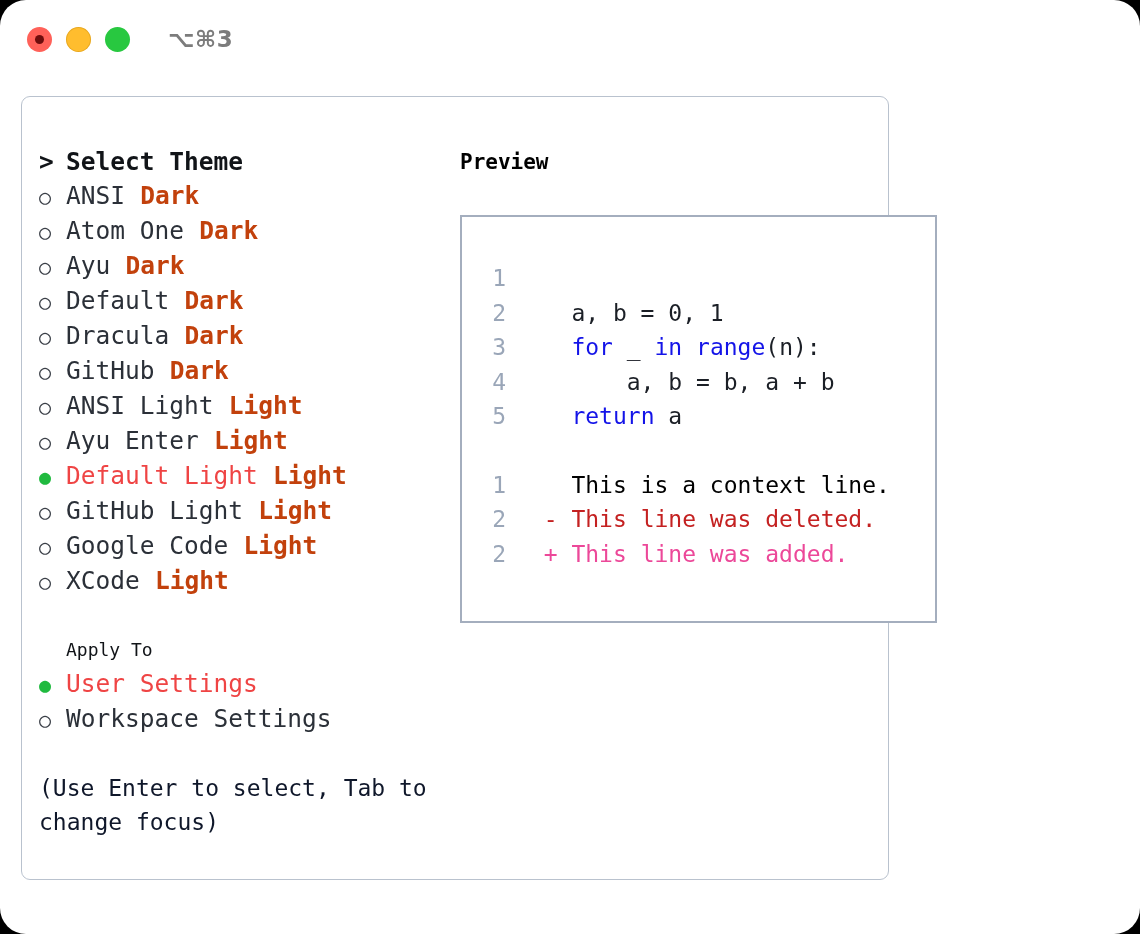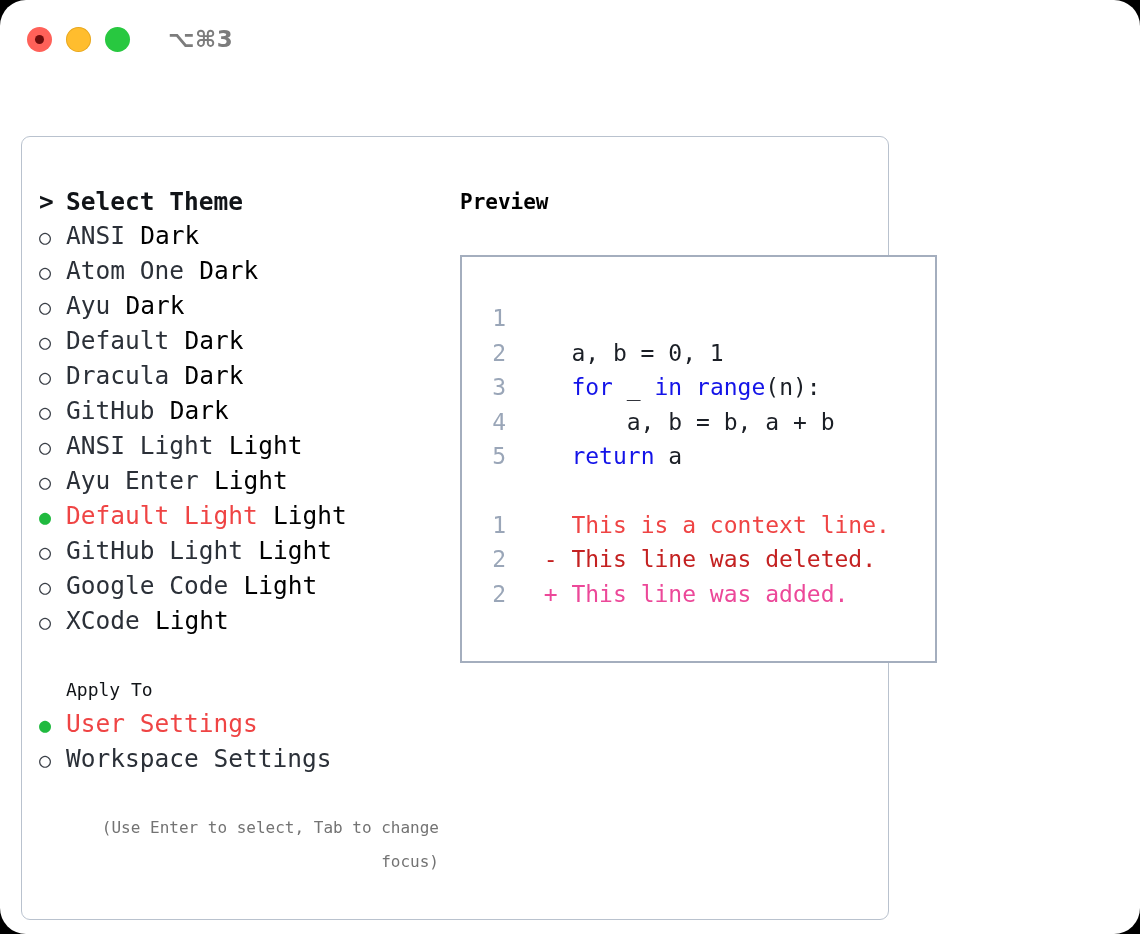--- a/index.html
+++ b/index.html
@@ -76,21 +76,20 @@
   .panel {
     position: absolute;
     left: 21px;
     top: 96px;
     width: 868px;
     height: 784px;
     border: 1.6px solid #b9c2ce;
     border-radius: 9px;
     box-sizing: border-box;
     background: #ffffff;
-    margin-top: 40px;
   }
 
   .columns {
     display: flex;
     padding: 48px 0 0 0;
   }
   .col-left  { width: 462px; padding-left: 17px; box-sizing: border-box; }
   .col-right { flex: 1; padding-left: 21px; box-sizing: border-box; }
 
   
@@ -116,43 +115,43 @@
     display: inline-block;
     width: 27px;
     flex: 0 0 27px;
     font-size: 20px;
     color: #3a3f47;
   }
   .bullet.on { color: #20ba3f; font-size: 20px; }
   .opt-label { color: #2b3038; }
   .opt.selected .opt-label { color: #ef4444; }
   .opt-tag {
-    color: #000000;
+    color: #c2410c;
     margin-left: 0.62em;
+    font-weight: bold;
   }
 
   .group-head {
     font-size: 18px;
     color: #111418;
     line-height: 34px;
     padding-left: 27px;
     white-space: nowrap;
     font-family: "DejaVu Sans Mono", "Liberation Mono", monospace;
   }
 
   .spacer-lg { height: 34px; }
 
   .hint {
     margin-top: 34px;
-    font-size: 16px;
-    line-height: 34px;
-    color: #737373;
+    font-size: 23px;
+    line-height: 34px;
+    color: #0f172a;
     width: 400px;
     font-family: "DejaVu Sans Mono", "Liberation Mono", monospace;
-    text-align: right;
   }
 
   
   .preview-title {
     font-size: 21px;
     font-weight: 700;
     color: #000000;
     line-height: 34px;
     white-space: nowrap;
     font-family: "DejaVu Sans Mono", "Liberation Mono", monospace;
@@ -180,21 +179,21 @@
     flex: 0 0 26px;
     text-align: right;
     color: #9aa6b8;
     margin-right: 10px;
   }
   .code-txt { white-space: pre; }
   .tok-kw   { color: #1414e8; }
   .tok-fn   { color: #b01313; }
   .tok-plain{ color: #1b1f26; }
   .blank-gap { height: 34px; }
-  .diff-ctx { color: #ef4444; }
+  .diff-ctx { color: #000000; }
   .diff-del { color: #c42121; }
   .diff-add { color: #ec4899; }
 </style>
 </head>
 <body>
 
 <div class="window">
 
   <div class="titlebar">
     <div class="lights">

